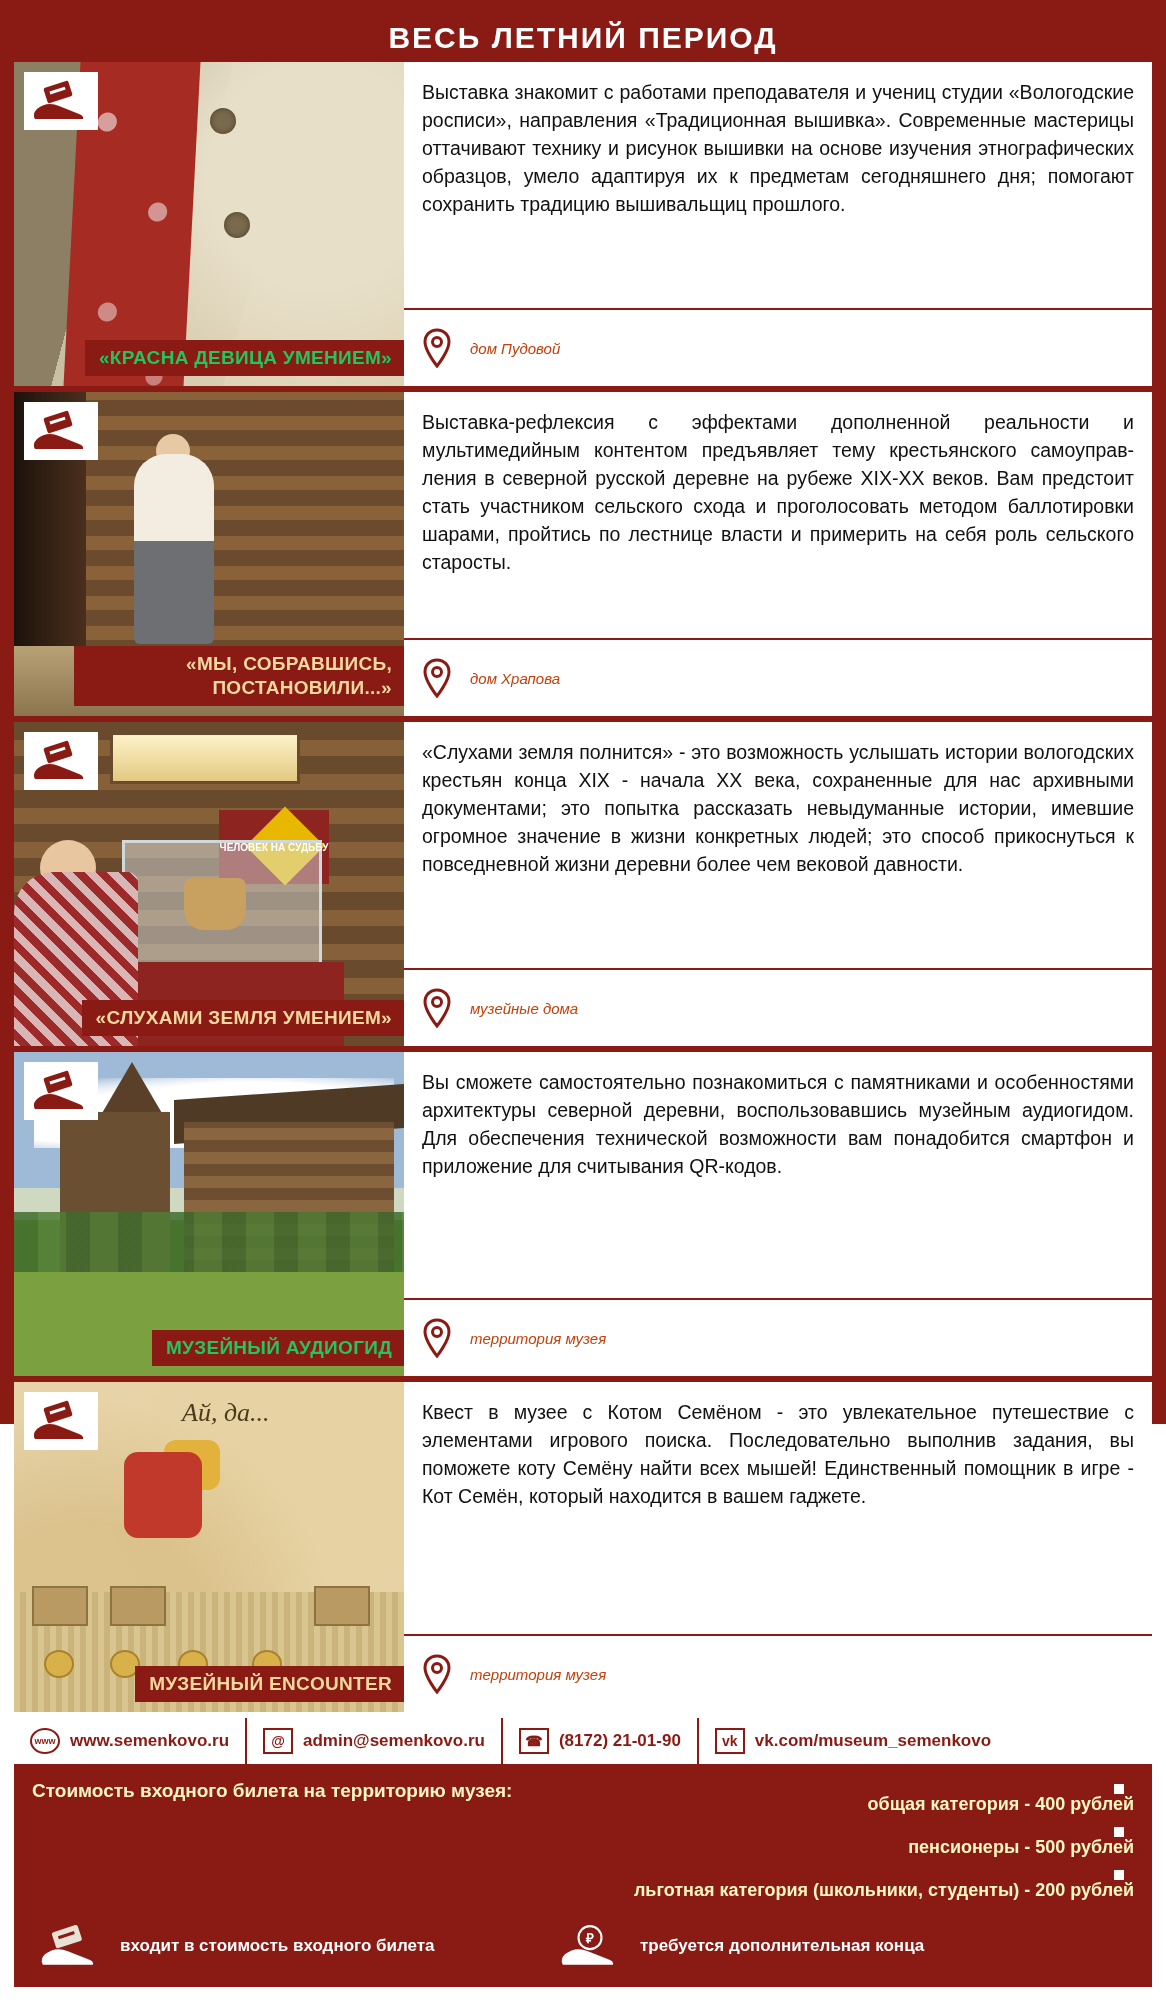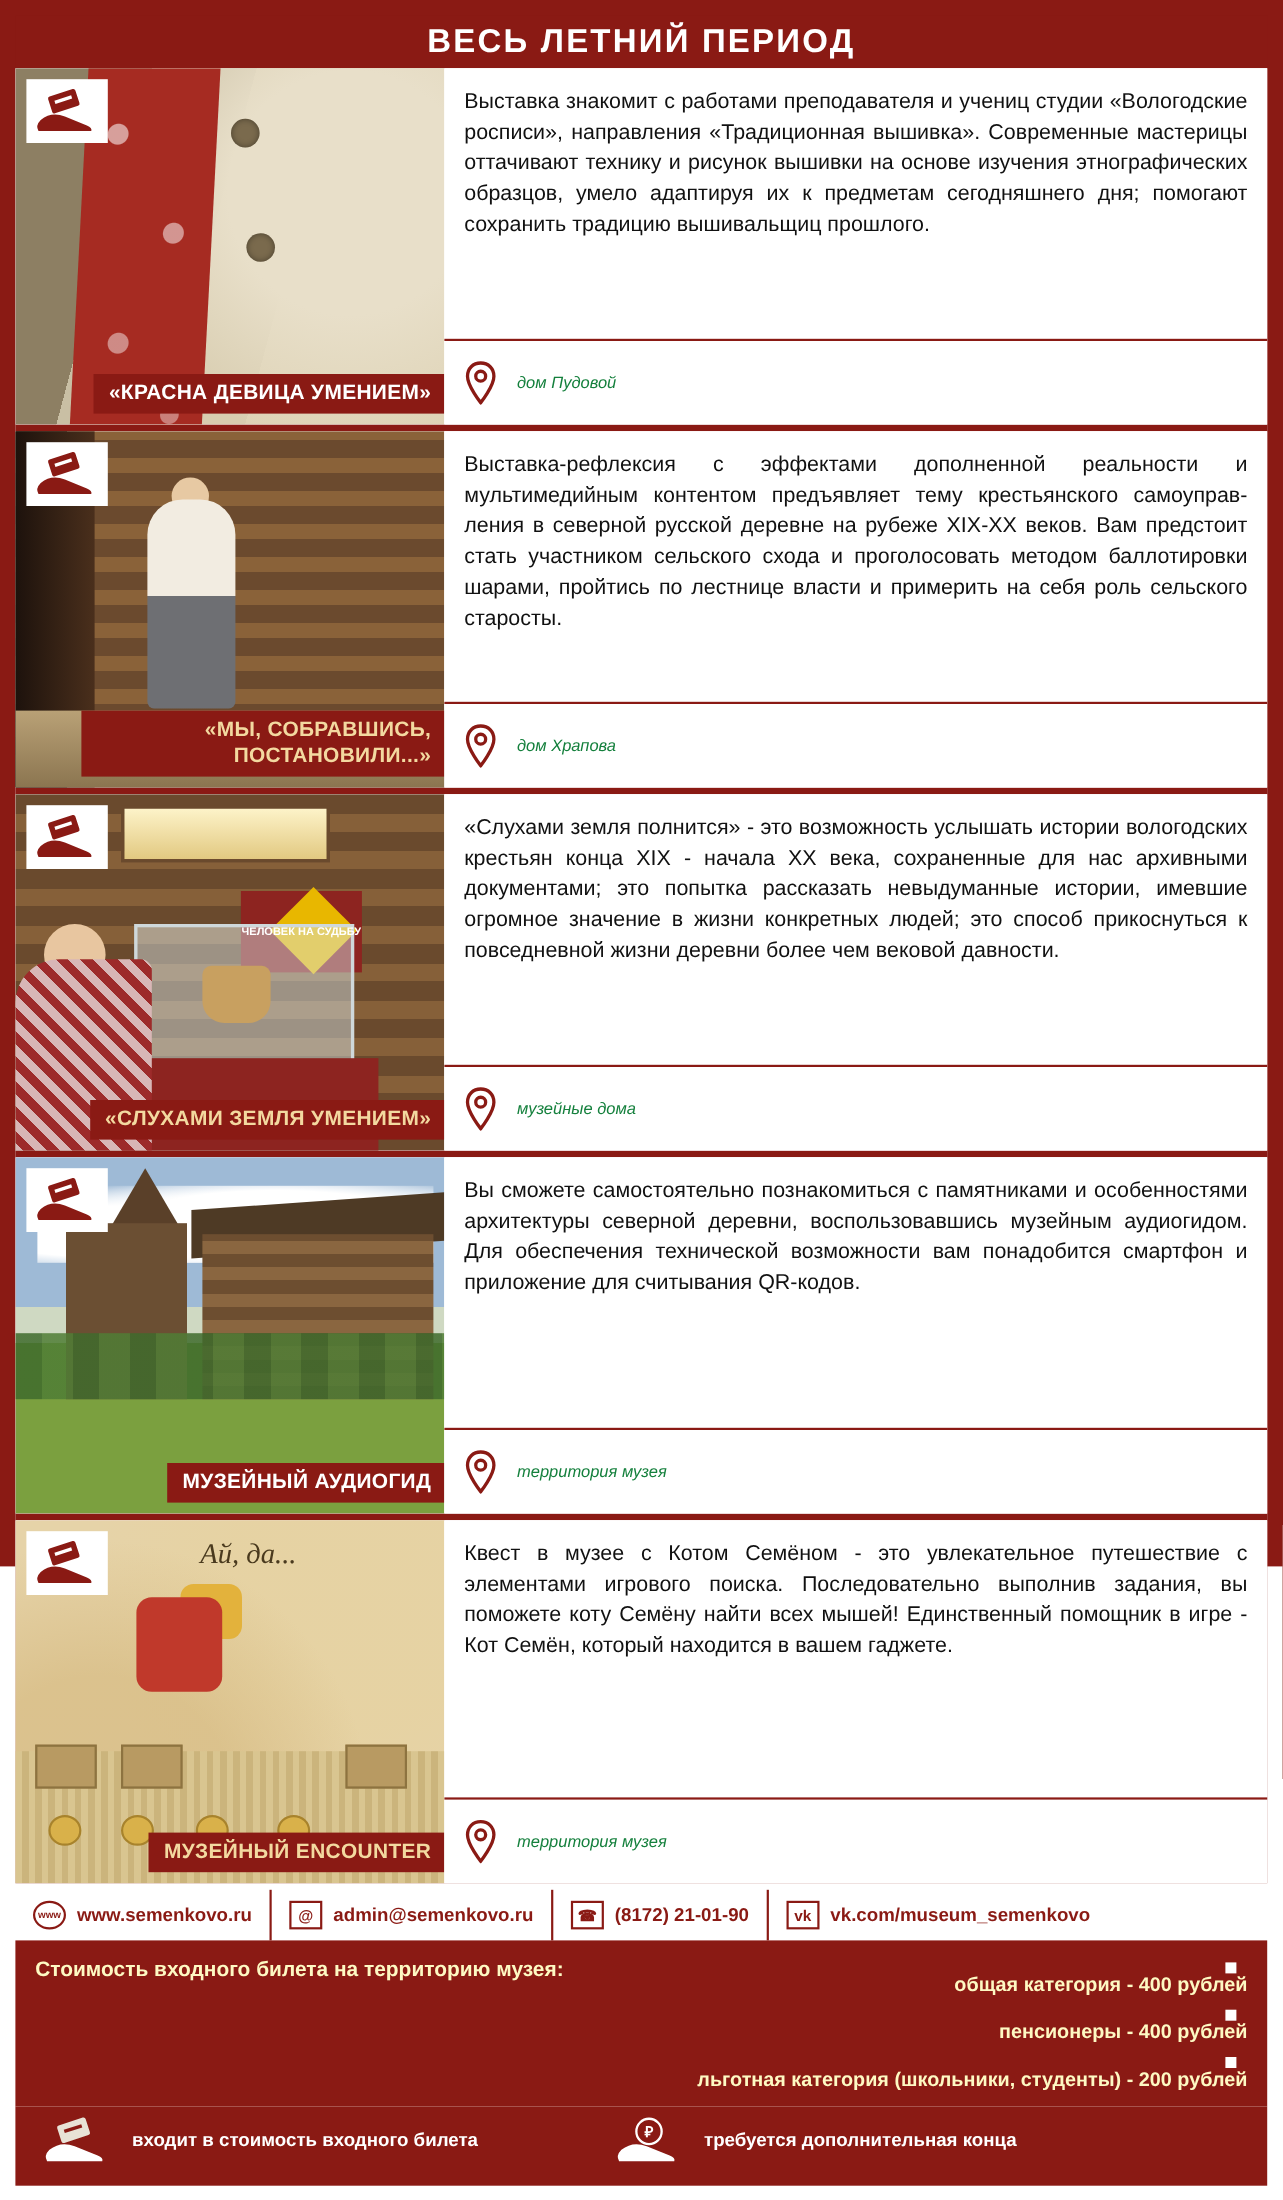--- a/index.html
+++ b/index.html
@@ -70,28 +70,28 @@
   .pin {
     width:30px; height:40px;
     flex:0 0 30px;
     position:relative;
     margin-right:18px;
   }
   .pin svg { display:block; }
   .place-text {
     font-size:15px;
     font-style:italic;
-    color:#15803d;
+    color:#c2410c;
   }
   
   .cap {
     position:absolute;
     right:0; bottom:10px;
     background:#8a1a14;
-    color:#ffffff;
+    color:#22c55e;
     font-weight:bold;
     font-size:19px;
     line-height:24px;
     text-align:right;
     padding:6px 12px 6px 14px;
     max-width:330px;
     letter-spacing:0.3px;
   }
   .cap.alt { color:#f3d9a0; }
   
@@ -525,21 +525,21 @@
 
   <div class="price">
     <div class="price-left">Стоимость входного билета на территорию музея:</div>
     <div class="price-right">
       <div class="price-item">
         <span class="bullet"></span>
         <span>общая категория - 400 рублей</span>
       </div>
       <div class="price-item">
         <span class="bullet"></span>
-        <span>пенсионеры - 400 рублей</span>
+        <span>пенсионеры - 500 рублей</span>
       </div>
       <div class="price-item">
         <span class="bullet"></span>
         <span>льготная категория (школьники, студенты) - 200 рублей</span>
       </div>
     </div>
   </div>
 
   <div class="legend">
     <div class="legend-item">

